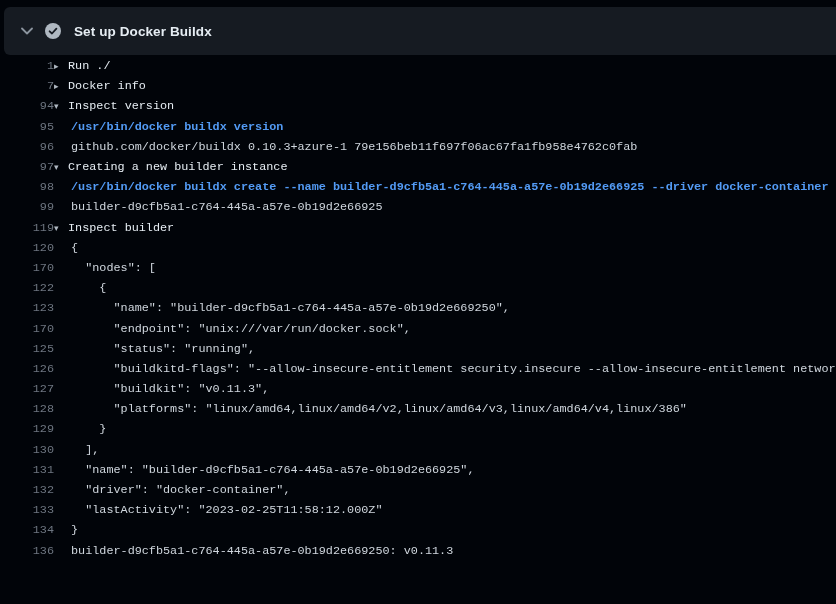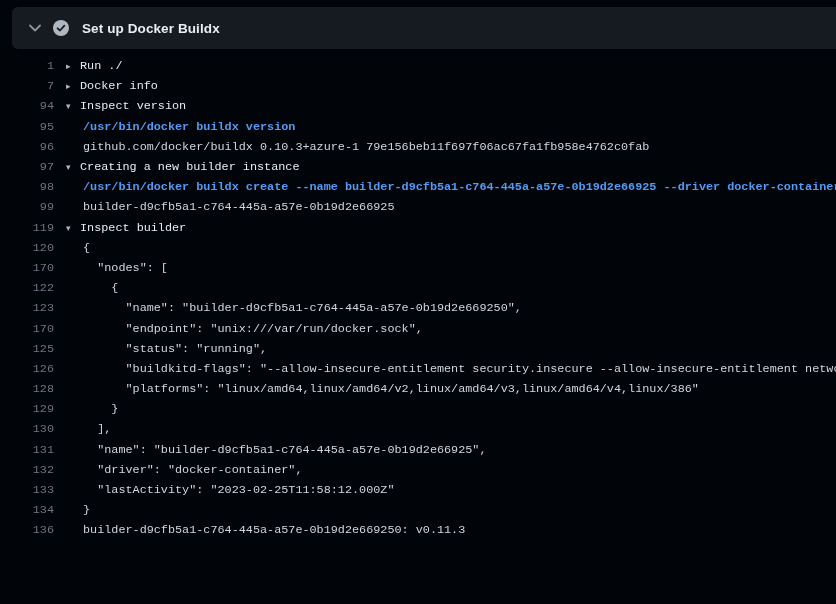--- a/index.html
+++ b/index.html
@@ -4,21 +4,21 @@
 <style>
   html,body { margin:0; padding:0; }
   body {
     width:836px; height:604px;
     background:#010409;
     overflow:hidden;
     position:relative;
     font-family:"Liberation Sans", sans-serif;
   }
   .step-header {
-    position:absolute; top:7px; left:12px; right:0; height:42px;
+    position:absolute; top:7px; left:4px; right:0; height:48px;
     background:#161b22;
     border-radius:6px 0 0 6px;
     display:flex; align-items:center;
     padding-left:17px;
     box-sizing:border-box;
     cursor:pointer;
   }
   .step-header .chev { display:flex; align-items:center; justify-content:center; width:12px; margin-right:12px; }
   .step-header .status { display:flex; align-items:center; margin-right:13px; }
   .step-title {
@@ -39,21 +39,21 @@
     align-items:center;
     white-space:pre;
   }
   .gutter {
     flex:0 0 54px;
     text-align:right;
     color:#6e7681;
     cursor:pointer;
   }
   .content {
-    margin-left:12px;
+    margin-left:0;
     color:#d0d7de;
     white-space:pre;
   }
   .row.group-collapsed, .row.group-expanded { cursor:pointer; }
   .row.group-collapsed .content, .row.group-expanded .content { color:#e6edf3; }
   .arrow {
     display:inline-block;
     width:14px;
     color:#afb8c1;
     font-size:9px;
@@ -155,20 +155,24 @@
   <div class="row output">
     <span class="gutter">125</span>
     <span class="content">      "status": "running",</span>
   </div>
 
   <div class="row output">
     <span class="gutter">126</span>
     <span class="content">      "buildkitd-flags": "--allow-insecure-entitlement security.insecure --allow-insecure-entitlement network.host",</span>
   </div>
 
+  <div class="row output">
+    <span class="gutter">127</span>
+    <span class="content">      "buildkit": "v0.11.3",</span>
+  </div>
 
   <div class="row output">
     <span class="gutter">128</span>
     <span class="content">      "platforms": "linux/amd64,linux/amd64/v2,linux/amd64/v3,linux/amd64/v4,linux/386"</span>
   </div>
 
   <div class="row output">
     <span class="gutter">129</span>
     <span class="content">    }</span>
   </div>

